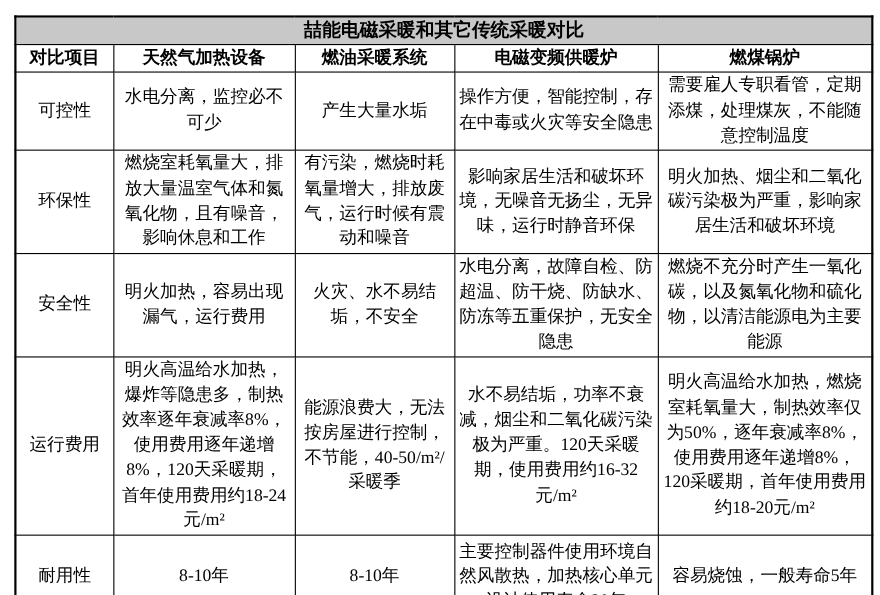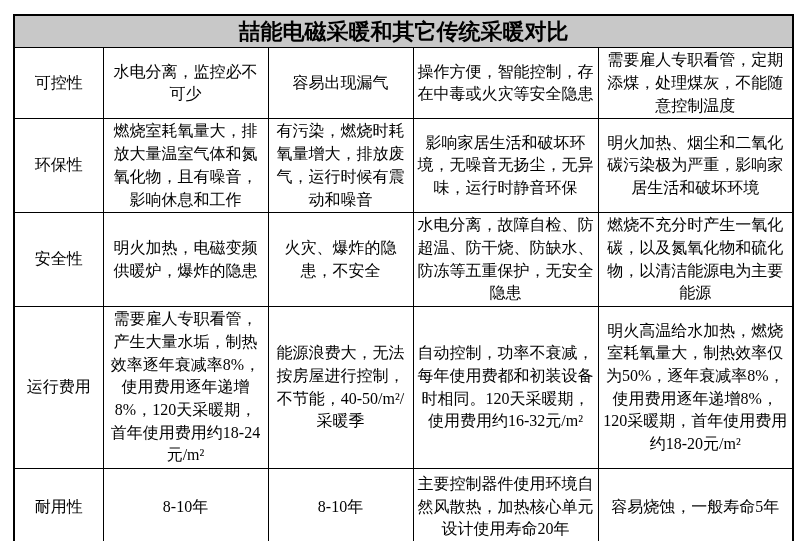--- a/index.html
+++ b/index.html
@@ -31,21 +31,21 @@
     vertical-align: middle;
     padding: 1px 4px;
     font-size: 16px;
     line-height: 1.42;
     overflow: hidden;
     word-break: break-word;
   }
   tr.title-row th {
     background: #c8c8c8;
     font-weight: bold;
-    font-size: 22px;
+    font-size: 17px;
     height: 24px;
     padding: 0 4px;
   }
   tr.header-row th {
     font-weight: bold;
     font-size: 16px;
     height: 24px;
     padding: 0 4px;
   }
   th.row-label {
@@ -68,48 +68,55 @@
       <col style="width:89px">
       <col style="width:165px">
       <col style="width:145px">
       <col style="width:185px">
       <col style="width:195px">
     </colgroup>
     <thead>
       <tr class="title-row">
         <th colspan="5">喆能电磁采暖和其它传统采暖对比</th>
       </tr>
+      <tr class="header-row">
+        <th>对比项目</th>
+        <th>天然气加热设备</th>
+        <th>燃油采暖系统</th>
+        <th>电磁变频供暖炉</th>
+        <th>燃煤锅炉</th>
+      </tr>
     </thead>
     <tbody>
       <tr class="r1">
         <th class="row-label">可控性</th>
         <td class="cell">水电分离，监控必不可少</td>
-        <td class="cell">容易出现漏气</td>
+        <td class="cell">产生大量水垢</td>
         <td class="cell">操作方便，智能控制，存在中毒或火灾等安全隐患</td>
         <td class="cell">需要雇人专职看管，定期添煤，处理煤灰，不能随意控制温度</td>
       </tr>
       <tr class="r2">
         <th class="row-label">环保性</th>
         <td class="cell">燃烧室耗氧量大，排放大量温室气体和氮氧化物，且有噪音，影响休息和工作</td>
         <td class="cell">有污染，燃烧时耗氧量增大，排放废气，运行时候有震动和噪音</td>
         <td class="cell">影响家居生活和破坏环境，无噪音无扬尘，无异味，运行时静音环保</td>
         <td class="cell">明火加热、烟尘和二氧化碳污染极为严重，影响家居生活和破坏环境</td>
       </tr>
       <tr class="r3">
         <th class="row-label">安全性</th>
-        <td class="cell">明火加热，电磁变频供暖炉，爆炸的隐患</td>
-        <td class="cell">火灾、爆炸的隐患，不安全</td>
+        <td class="cell">明火加热，容易出现漏气，运行费用</td>
+        <td class="cell">火灾、水不易结垢，不安全</td>
         <td class="cell">水电分离，故障自检、防超温、防干烧、防缺水、防冻等五重保护，无安全隐患</td>
         <td class="cell">燃烧不充分时产生一氧化碳，以及氮氧化物和硫化物，以清洁能源电为主要能源</td>
       </tr>
       <tr class="r4">
         <th class="row-label">运行费用</th>
-        <td class="cell">需要雇人专职看管，产生大量水垢，制热效率逐年衰减率8%，使用费用逐年递增8%，120天采暖期，首年使用费用约18-24元/m²</td>
+        <td class="cell">明火高温给水加热，爆炸等隐患多，制热效率逐年衰减率8%，使用费用逐年递增8%，120天采暖期，首年使用费用约18-24元/m²</td>
         <td class="cell">能源浪费大，无法按房屋进行控制，不节能，40-50/m²/采暖季</td>
-        <td class="cell">自动控制，功率不衰减，每年使用费都和初装设备时相同。120天采暖期，使用费用约16-32元/m²</td>
+        <td class="cell">水不易结垢，功率不衰减，烟尘和二氧化碳污染极为严重。120天采暖期，使用费用约16-32元/m²</td>
         <td class="cell">明火高温给水加热，燃烧室耗氧量大，制热效率仅为50%，逐年衰减率8%，使用费用逐年递增8%，120采暖期，首年使用费用约18-20元/m²</td>
       </tr>
       <tr class="r5">
         <th class="row-label">耐用性</th>
         <td class="cell">8-10年</td>
         <td class="cell">8-10年</td>
         <td class="cell">主要控制器件使用环境自然风散热，加热核心单元设计使用寿命20年</td>
         <td class="cell">容易烧蚀，一般寿命5年</td>
       </tr>
     </tbody>

